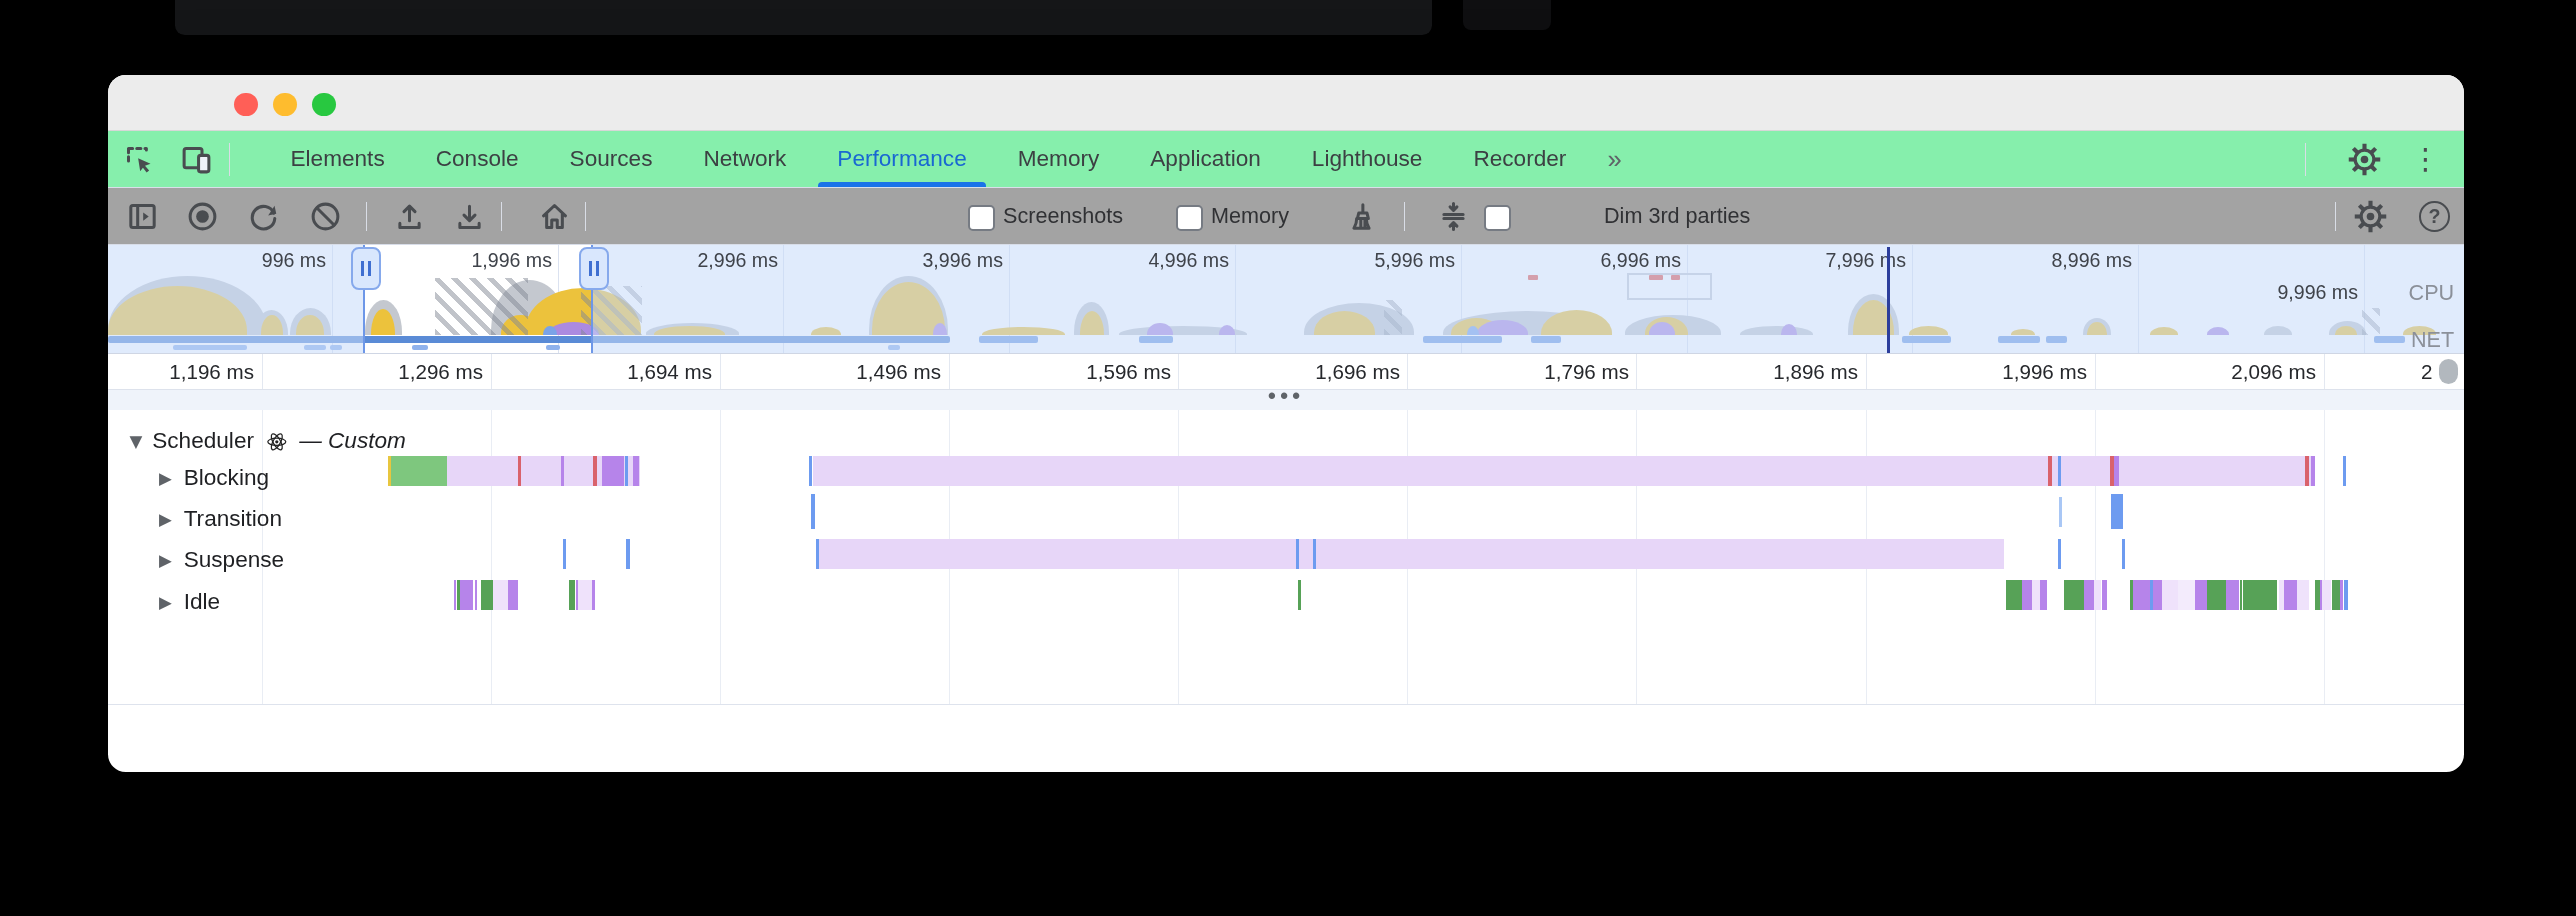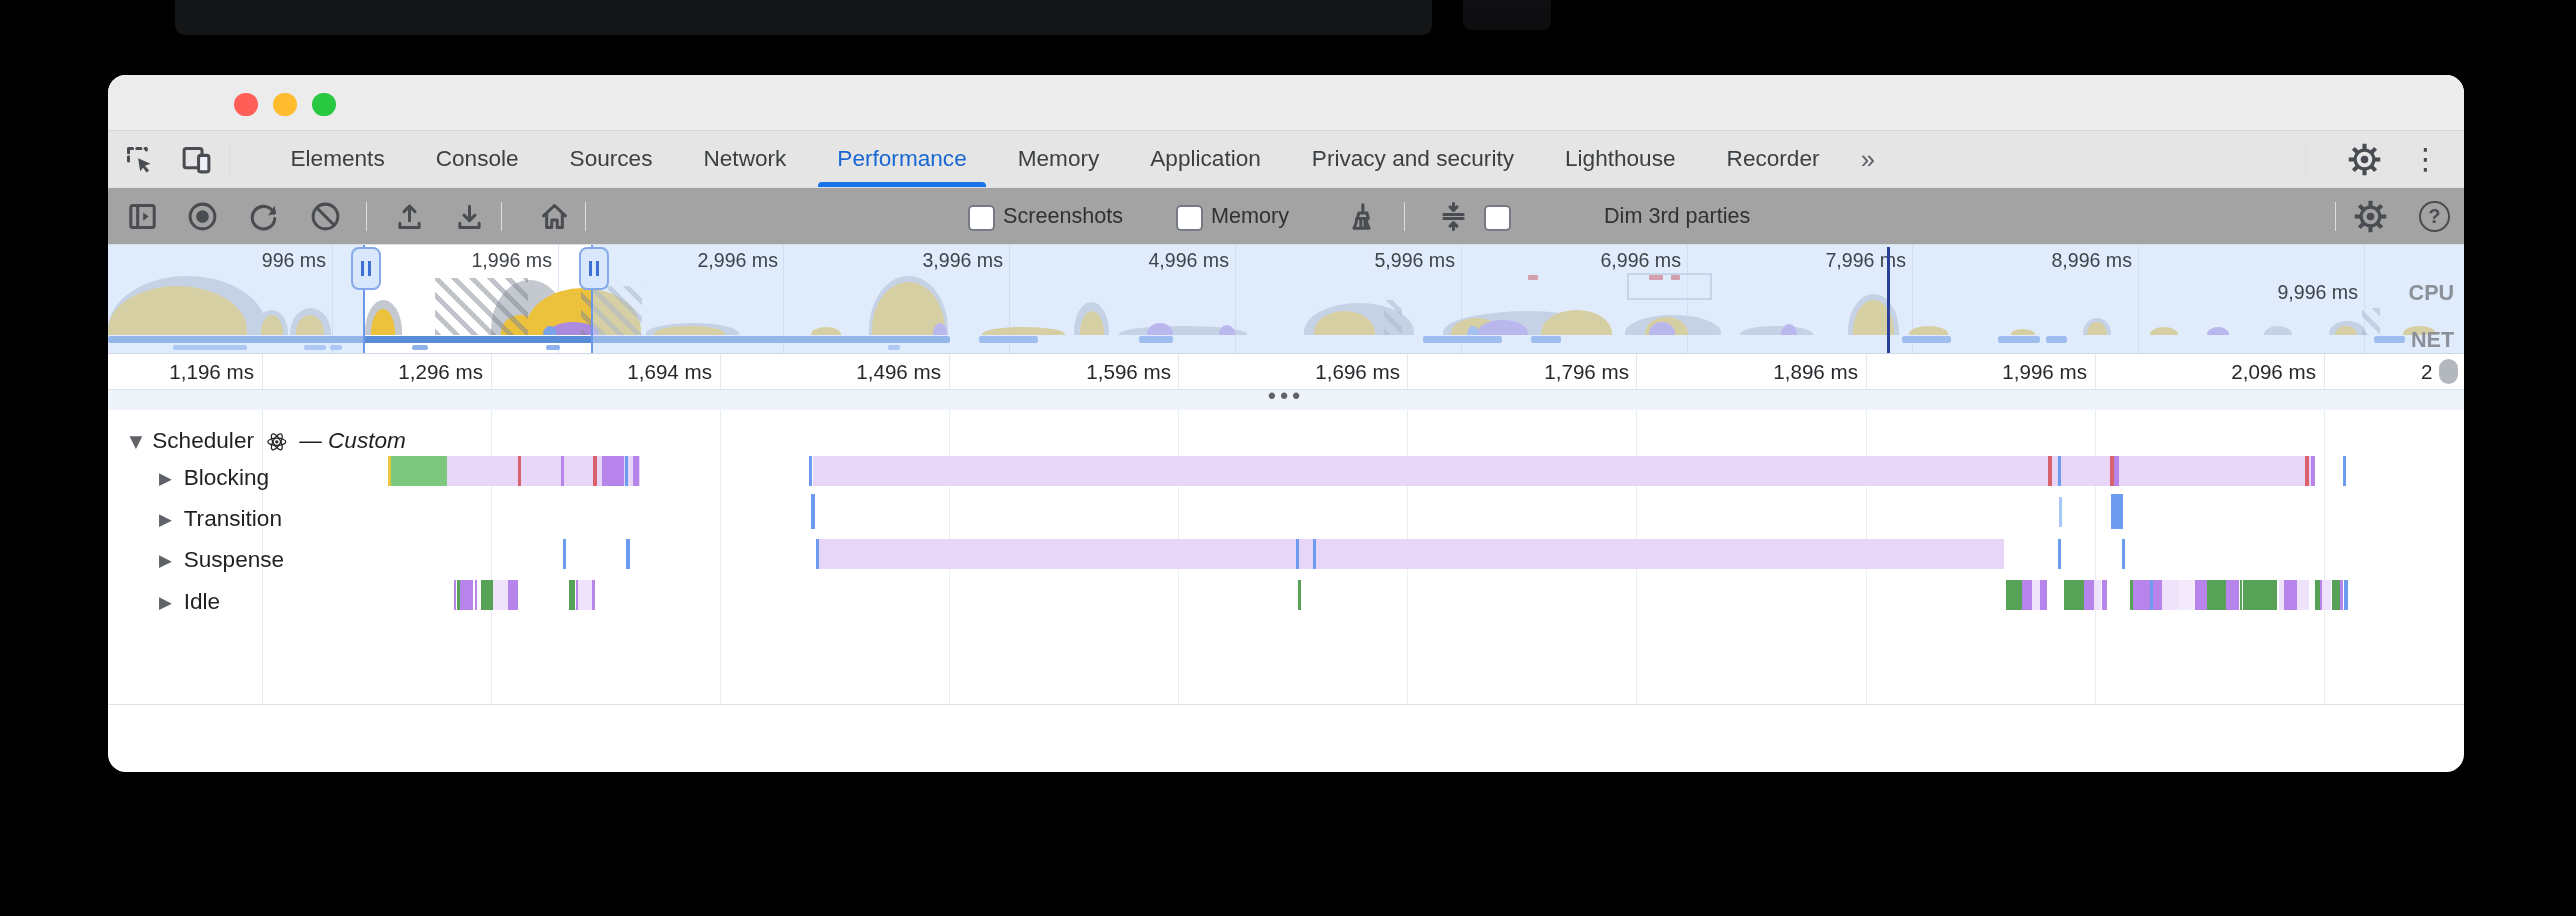--- a/index.html
+++ b/index.html
@@ -10,21 +10,21 @@
   .bg-hint2{position:absolute;left:1463px;top:0;width:88px;height:29.5px;background:rgba(82,84,92,.18);border-radius:0 0 7.9px 7.9px;}
 
   .window{position:absolute;left:108px;top:75px;width:2356px;height:697px;background:#fff;border-radius:17.7px;
     box-shadow:0 29.5px 79px rgba(0,0,0,.8),0 0 0 1px rgba(0,0,0,.2);overflow:hidden;}
 
   
   .titlebar{position:absolute;left:0;top:0;width:100%;height:55px;background:#ececec;border-bottom:1px solid #d7d7d7;}
   .light{position:absolute;top:17.7px;width:23.6px;height:23.6px;border-radius:50%;}
 
   
-  .tabbar{position:absolute;left:0;top:56px;width:100%;height:56px;background:#e5e5e5;border-bottom:1px solid #dadfe9;}
+  .tabbar{position:absolute;left:0;top:56px;width:100%;height:56px;background:#86efac;border-bottom:1px solid #dadfe9;}
   .tabs{position:absolute;left:157px;top:0;height:100%;display:flex;align-items:center;}
   .tab{padding:0 25.5px;height:100%;display:flex;align-items:center;font-size:22.6px;color:#3c4043;position:relative;cursor:default;}
   .tab.sel{color:#1967d2;}
   .tab.sel::after{content:"";position:absolute;left:5.9px;right:5.9px;bottom:0;height:4.9px;background:#1a73e8;border-radius:3.9px 3.9px 0 0;}
   .overflow{font-size:25.5px;color:#5f6368;padding:0 15.7px;}
   .vsep{width:1px;background:#d9dde6;}
   .ibtn{display:flex;align-items:center;justify-content:center;}
   .icon{stroke:#494c50;fill:none;stroke-width:2.2;stroke-linecap:round;stroke-linejoin:round;}
   .icon .fill{fill:#494c50;stroke:none;}
   .menu-glyph{font-size:29.5px;color:#494c50;font-family:"DejaVu Sans",sans-serif;}
@@ -45,21 +45,21 @@
   .hatch{position:absolute;bottom:17.7px;background:repeating-linear-gradient(45deg,rgba(130,136,148,.5) 0 4.9px,rgba(255,255,255,0) 4.9px 12.8px);}
   .net-main{position:absolute;top:91px;height:6.9px;background:#5a8bd6;border-radius:2px;}
   .net-seg{position:absolute;top:91px;height:6.9px;background:#6f9ce2;border-radius:2px;}
   .net-sub{position:absolute;top:100px;height:4.9px;background:#8fb2ec;border-radius:2px;}
   .dim{position:absolute;top:0;height:108px;background:rgba(199,219,250,.55);}
   .handle-line{position:absolute;top:0;width:2px;height:108px;background:#6d97e8;}
   .handle-cap{position:absolute;top:2px;width:25.5px;height:39px;background:#d9e7fd;border:2px solid #86a9ec;border-radius:7.9px;
     display:flex;align-items:center;justify-content:center;gap:3.9px;}
   .handle-cap i{display:block;width:2.9px;height:15.7px;background:#3f6fd1;}
   .playhead{position:absolute;top:2px;width:2.9px;height:106px;background:#2c3e9c;}
-  .side-label{position:absolute;right:9.8px;font-size:21.6px;font-weight:bold;color:#8b9099;}
+  .side-label{position:absolute;right:9.8px;font-size:21.6px;font-weight:normal;color:#8b9099;}
   .marker-box{position:absolute;top:27.5px;height:23.6px;border:2px solid #c6cad2;background:rgba(255,255,255,.4);}
   .marker-tick{position:absolute;top:29.5px;height:5.9px;background:#e4584f;border-radius:1px;}
 
   
   .ruler{position:absolute;left:0;top:279px;width:100%;height:35px;background:#fff;}
   .r-grid{position:absolute;top:0;width:1px;height:35px;background:#e3e8f1;}
   .r-label{position:absolute;top:5.9px;transform:translateX(-100%);font-size:20.6px;color:#26282c;white-space:nowrap;}
   .r-clip{position:absolute;top:5.9px;font-size:20.6px;color:#26282c;}
   .scroll-pill{position:absolute;right:5.9px;top:4.9px;width:19.6px;height:25.5px;border-radius:11.8px;background:#a5abb3;opacity:.85;}
 
@@ -109,21 +109,20 @@
       <div class="vsep abs" style="left:121px;top:11.8px;height:33px;"></div>
 
       <div class="tabs" id="tabs">
           <div class="tab">Elements</div>
           <div class="tab">Console</div>
           <div class="tab">Sources</div>
           <div class="tab">Network</div>
           <div class="tab sel">Performance</div>
           <div class="tab">Memory</div>
           <div class="tab">Application</div>
-          <div class="tab">Privacy and security</div>
           <div class="tab">Lighthouse</div>
           <div class="tab">Recorder</div>
           <div class="overflow">»</div>
         </div>
 
       <div class="vsep abs" style="left:2197px;top:11.8px;height:33px;"></div>
       <div class="ibtn abs" style="left:2235px;top:6.9px;width:43px;height:43px;">
         <svg class="icon" width="35" height="35" viewBox="0 0 24 24">
           <g id="teeth1">
               <rect x="10.6" y="1.2" width="2.8" height="4" fill="#494c50" stroke="none" transform="rotate(0 12 12)"></rect>

